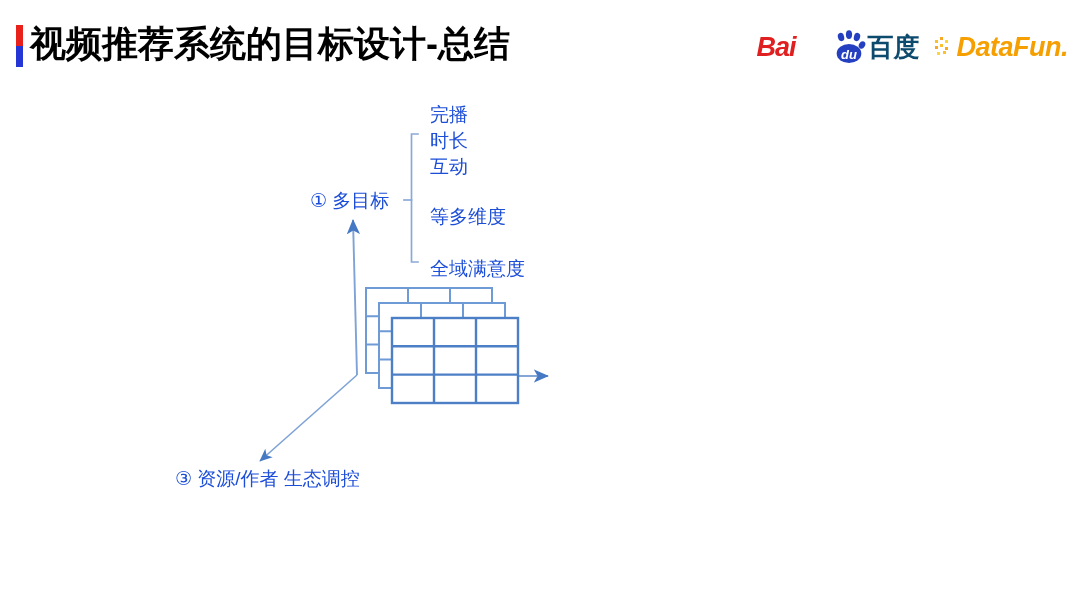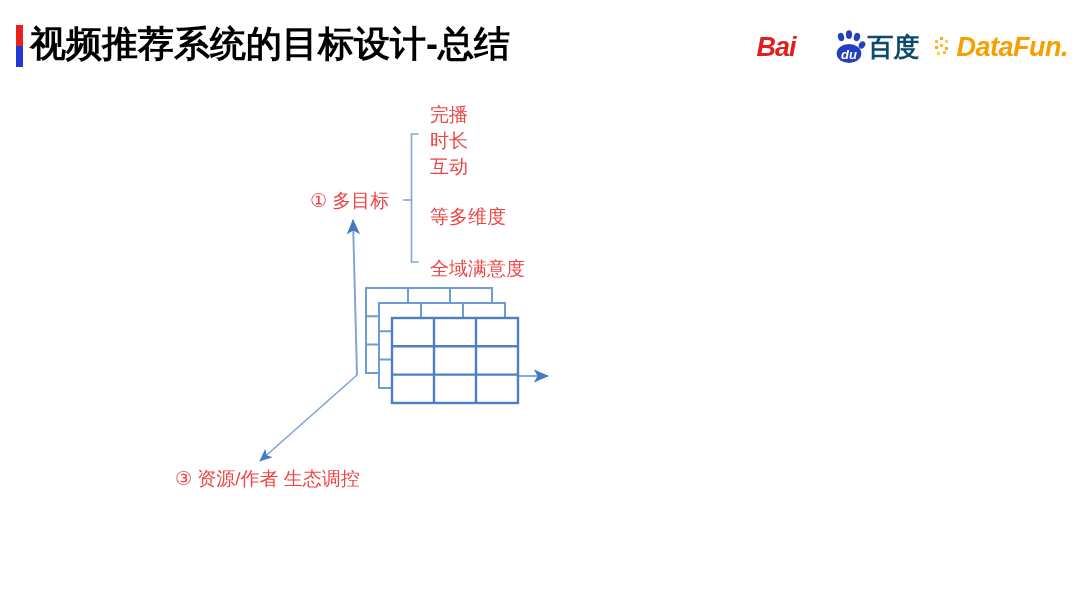--- a/index.html
+++ b/index.html
@@ -116,21 +116,21 @@
     top: 0;
     width: 1080px;
     height: 520px;
     pointer-events: none;
   }
 
   .dlabel {
     position: absolute;
     font-size: 19px;
     line-height: 26px;
-    color: #ef4444;
+    color: #1d4ed8;
     white-space: nowrap;
     font-family: "Liberation Sans", "DejaVu Sans", sans-serif;
   }
 
   .branch-list {
     position: absolute;
     left: 430px;
     top: 14px;
   }
   .branch-list .dlabel { position: static; display: block; }

